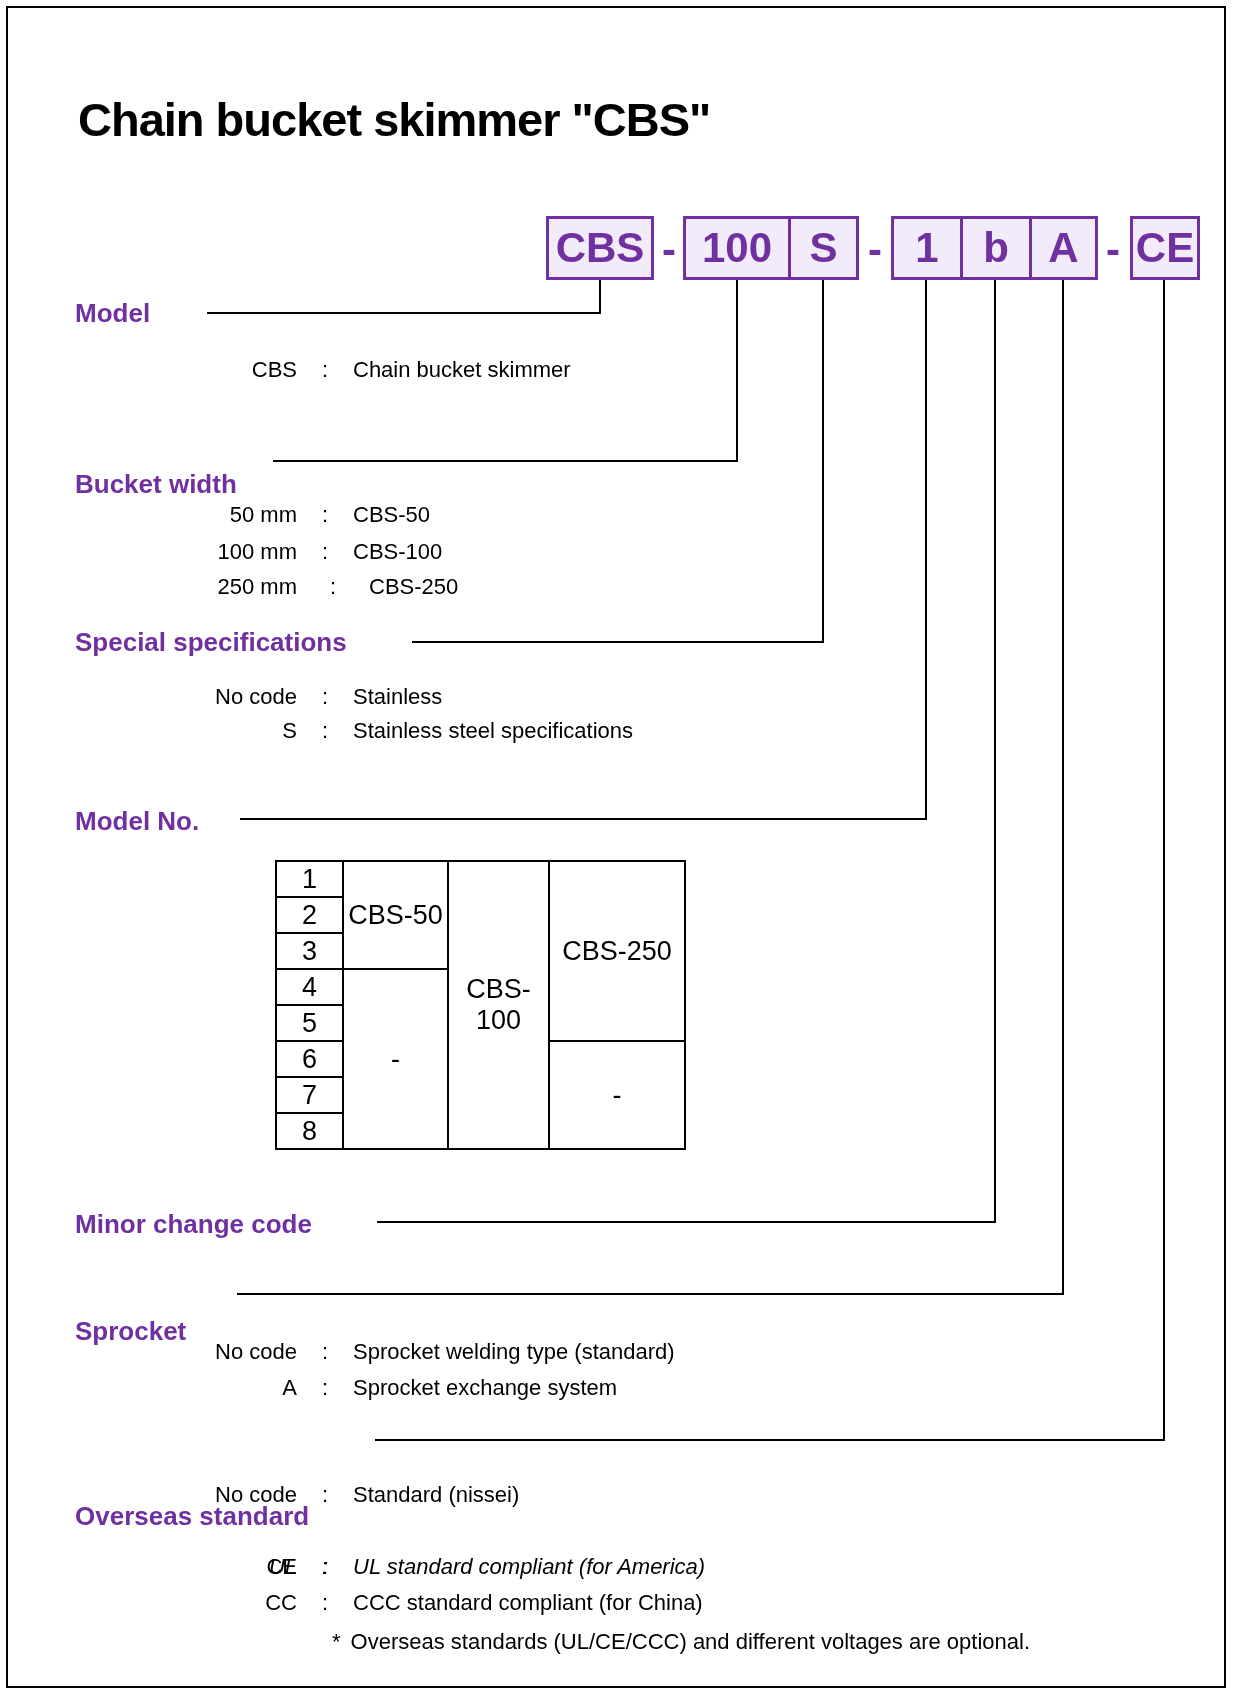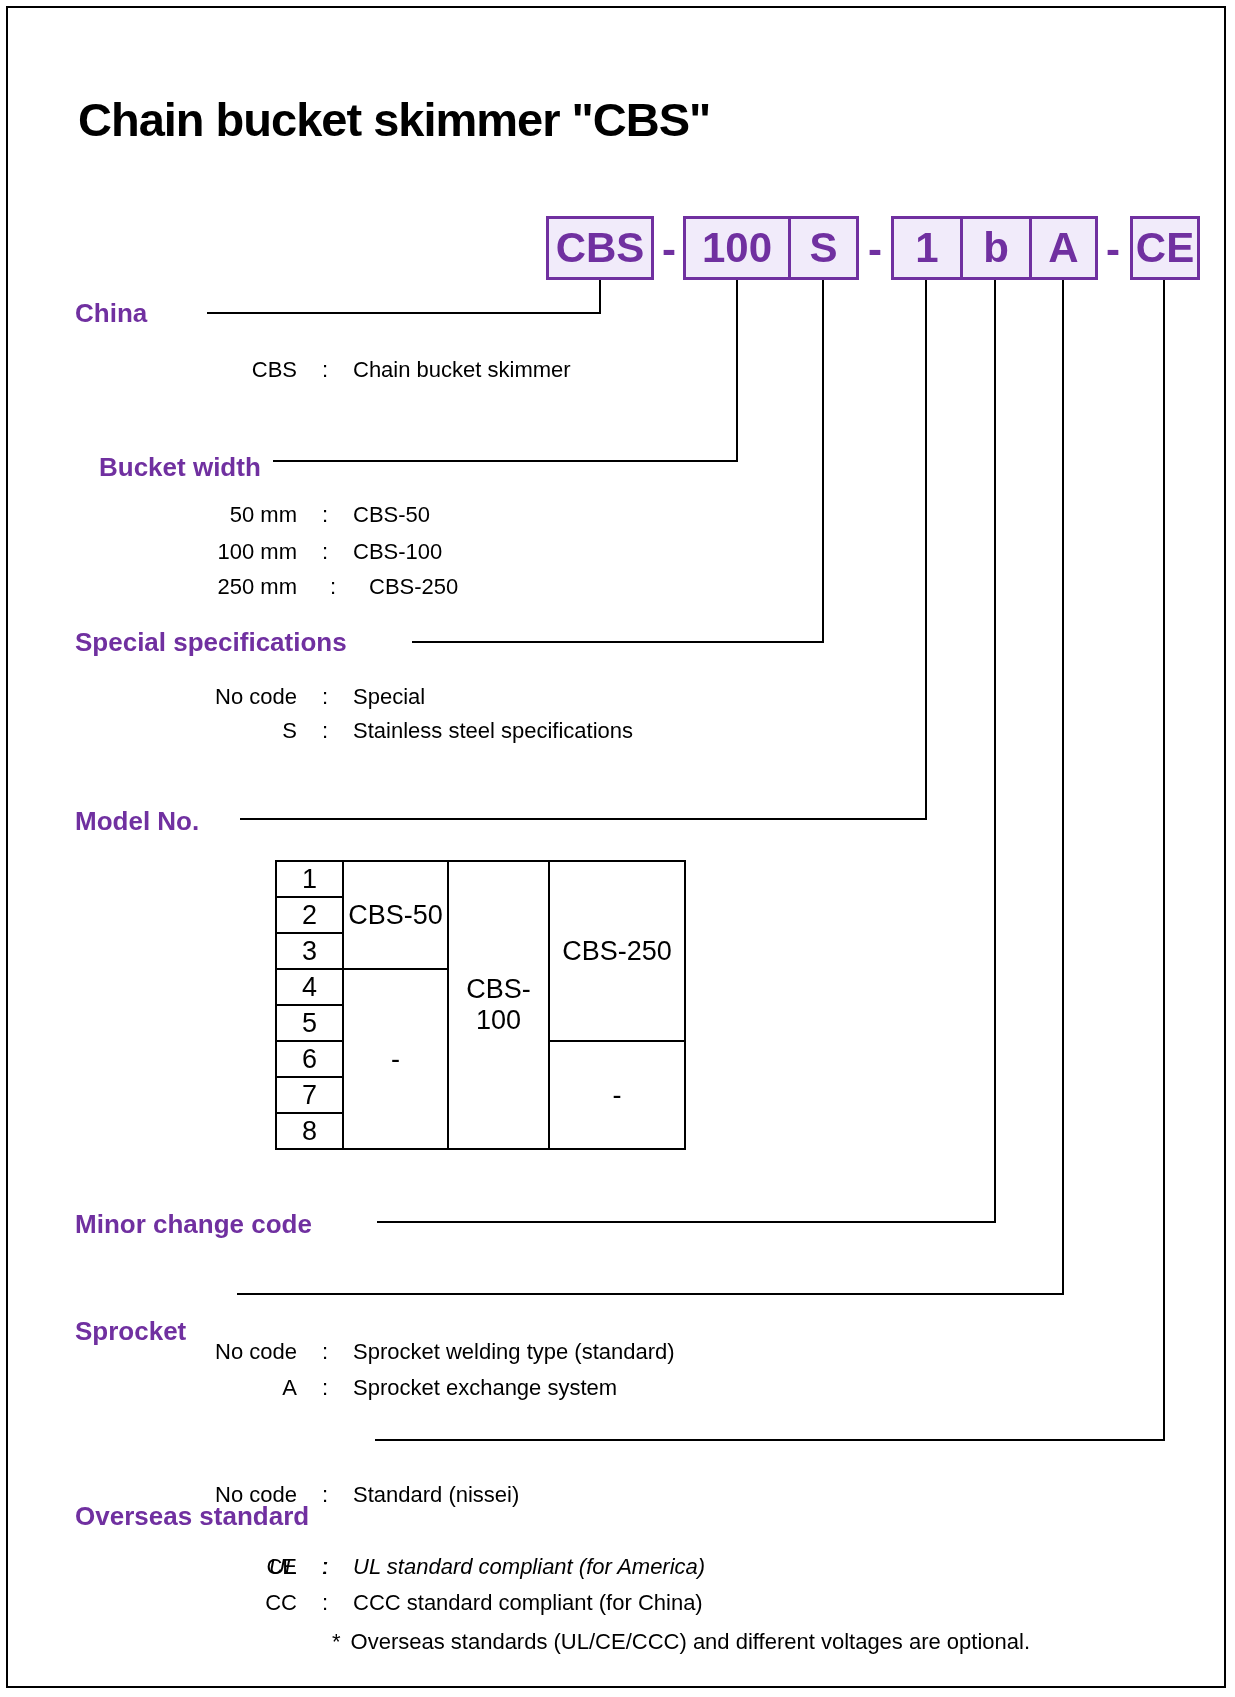--- a/index.html
+++ b/index.html
@@ -74,22 +74,22 @@
   <div class="vline" style="left:1163px;top:280px;height:1161px;"></div>
 
   <div class="hline" style="left:207px;top:312px;width:394px;"></div>
   <div class="hline" style="left:273px;top:460px;width:465px;"></div>
   <div class="hline" style="left:412px;top:641px;width:412px;"></div>
   <div class="hline" style="left:240px;top:818px;width:687px;"></div>
   <div class="hline" style="left:377px;top:1221px;width:619px;"></div>
   <div class="hline" style="left:237px;top:1293px;width:827px;"></div>
   <div class="hline" style="left:375px;top:1439px;width:790px;"></div>
 
-  <div class="heading" style="top:297px;">China</div>
-  <div class="heading" style="top:451px;margin-left:24px;">Bucket width</div>
+  <div class="heading" style="top:297px;">Model</div>
+  <div class="heading" style="top:468px;">Bucket width</div>
   <div class="heading" style="top:626px;">Special specifications</div>
   <div class="heading" style="top:805px;">Model No.</div>
   <div class="heading" style="top:1208px;">Minor change code</div>
   <div class="heading" style="top:1280px;margin-top:35px;">Sprocket</div>
   <div class="heading" style="top:1500px;">Overseas standard</div>
 
   <div class="defrow" style="top:355px;">
     <span class="deflabel">CBS</span>
     <span class="defcolon">:</span>
     <span class="defvalue">Chain bucket skimmer</span>
@@ -107,21 +107,21 @@
   </div>
   <div class="defrow" style="top:572px;gap:8px;">
     <span class="deflabel">250 mm</span>
     <span class="defcolon">:</span>
     <span class="defvalue">CBS-250</span>
   </div>
 
   <div class="defrow" style="top:682px;">
     <span class="deflabel">No code</span>
     <span class="defcolon">:</span>
-    <span class="defvalue">Special</span>
+    <span class="defvalue">Stainless</span>
   </div>
   <div class="defrow" style="top:716px;">
     <span class="deflabel">S</span>
     <span class="defcolon">:</span>
     <span class="defvalue">Stainless steel specifications</span>
   </div>
 
   <table class="model-table">
     <colgroup>
         <col style="width:67px;">

